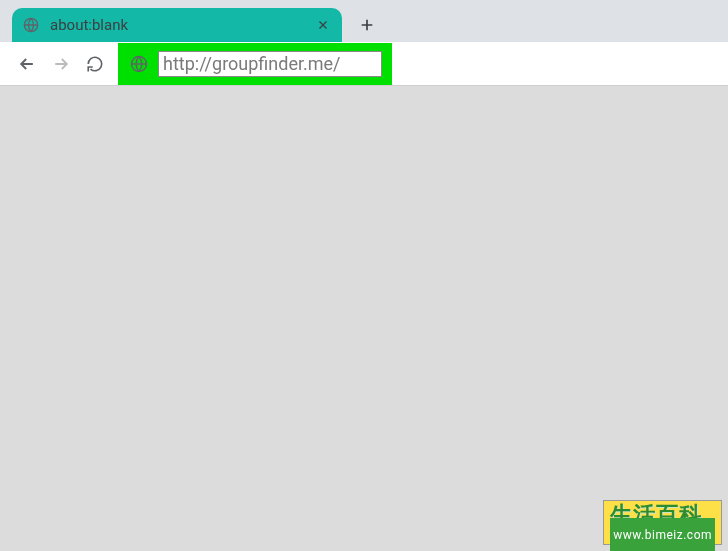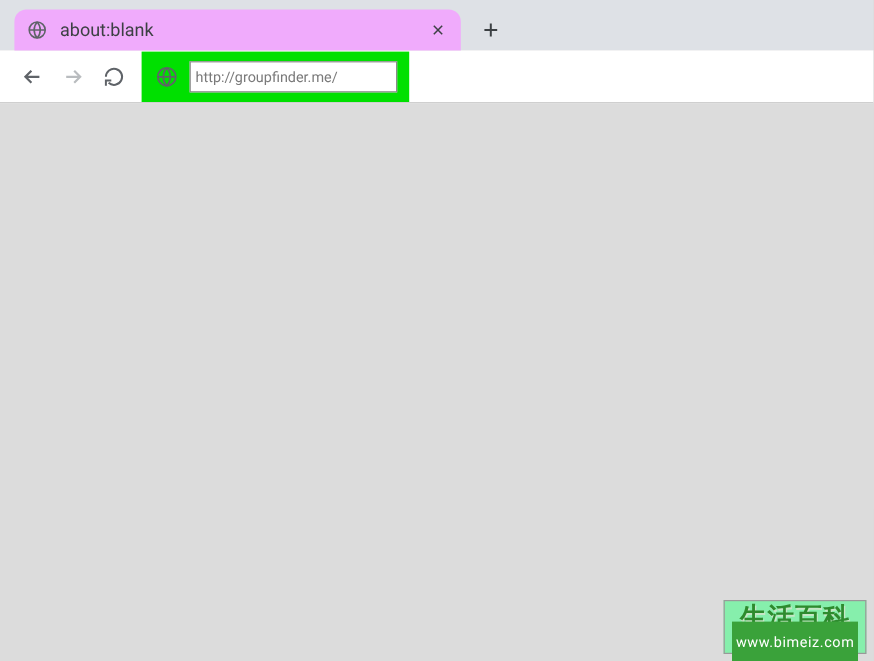--- a/index.html
+++ b/index.html
@@ -14,22 +14,22 @@
   .tab-strip {
     height: 42px;
     background: #dee1e6;
     display: flex;
     align-items: flex-end;
     padding-left: 12px;
     padding-top: 6px;
   }
   .tab {
     height: 34px;
-    width: 372px;
-    background: #f0abfc;
+    width: 330px;
+    background: #14b8a6;
     border-top-left-radius: 10px;
     border-top-right-radius: 10px;
     display: flex;
     align-items: center;
     padding: 0 10px;
     position: relative;
   }
   .tab .favicon {
     width: 18px; height: 18px;
     display: flex; align-items: center; justify-content: center;
@@ -85,49 +85,49 @@
     display: flex;
     align-items: center;
   }
   .site-icon {
     width: 22px; height: 22px;
     display: flex; align-items: center; justify-content: center;
     color: #5f6368;
     margin-right: 8px;
   }
   .url-input {
-    width: 173px;
+    width: 224px;
     height: 26px;
     border: 1px solid #8a8a8a;
     background: #ffffff;
-    font-size: 12px;
+    font-size: 18px;
     color: #7a7a7a;
     padding: 0 4px;
     font-family: inherit;
     outline: none;
   }
 
   
   .viewport {
     position: absolute;
     top: 90px;
     bottom: 0;
     left: 0; right: 0;
     background: #dcdcdc;
   }
 
   
   .watermark {
     position: absolute;
     right: 6px;
     bottom: 6px;
-    background: #86efac;
+    background: #fde047;
     border: 1px solid #999;
     padding: 2px 6px 1px 6px;
-    text-align: center;
+    text-align: left;
     line-height: 1.05;
   }
   .watermark .wm-big {
     font-size: 22px;
     font-weight: 700;
     color: #2e8b2e;
     letter-spacing: 1px;
     font-family: "SimHei","Microsoft YaHei",sans-serif;
     text-shadow: 1px 1px 0 #c6e6c6;
   }

